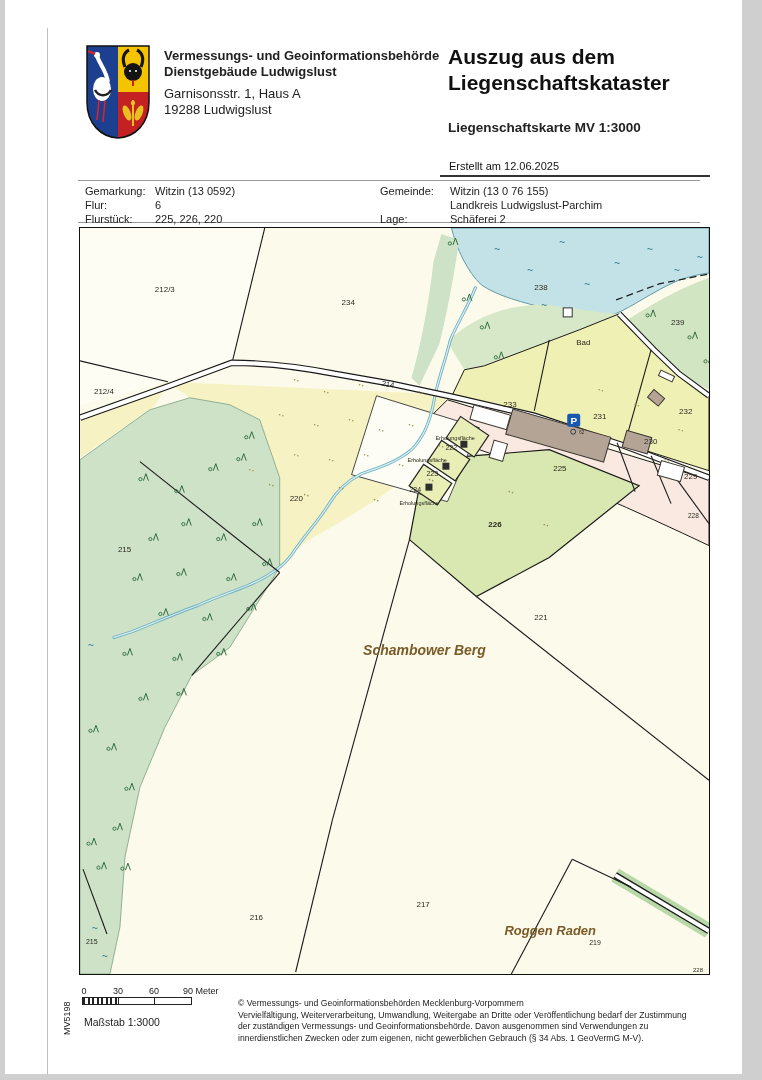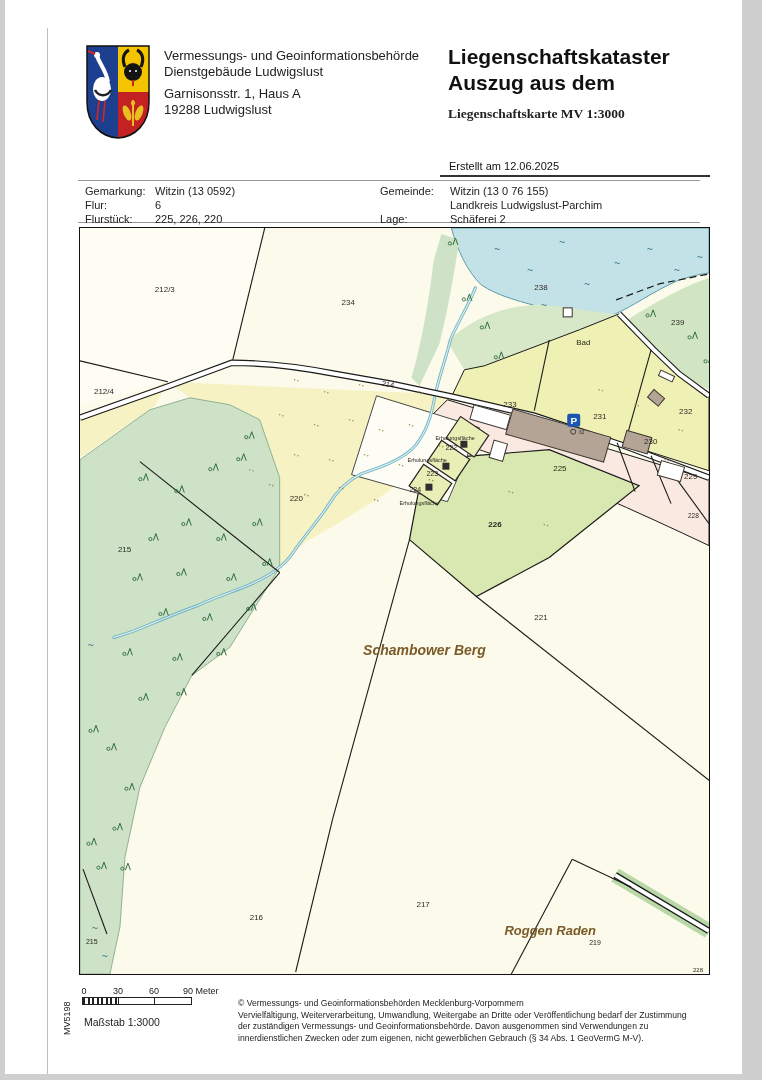--- a/index.html
+++ b/index.html
@@ -1,24 +1,24 @@
 <!DOCTYPE html>
 <html><head>
 <meta charset="utf-8">
 <style>
   html,body{margin:0;padding:0;background:#c9c9c9;}
   .page{position:relative;width:762px;height:1080px;background:#fff;overflow:hidden;
         font-family:"Liberation Sans",sans-serif;color:#1c1c1c;}
   .abs{position:absolute;}
   .edge{background:#cfcfcf;}
   .scanline{position:absolute;left:47px;top:28px;width:1px;height:1046px;background:#8a8a8a;opacity:.55;}
-  .org{font-size:13px;font-weight:normal;line-height:16px;color:#222;}
+  .org{font-size:13px;font-weight:bold;line-height:16px;color:#222;}
   .addr{font-size:13px;line-height:16px;margin-top:6px;color:#222;}
   .title{font-size:21px;font-weight:bold;line-height:26px;color:#111;}
-  .subtitle{font-size:13.5px;font-weight:bold;margin-top:10px;color:#222;font-family:Liberation Serif, serif;}
+  .subtitle{font-size:13.5px;font-weight:bold;margin-top:24px;color:#222;}
   .created{font-size:11px;font-weight:normal;color:#111;}
   .rule{background:#333;height:2px;}
   .thinrule{background:#999;height:1px;}
   .infogrid{display:grid;grid-template-columns:70px 225px 70px auto;font-size:11px;line-height:14px;color:#222;}
   .mapframe{left:79px;top:227px;width:631px;height:748px;border:1.5px solid #111;box-sizing:border-box;background:#fcfaeb;}
   .mapframe svg{display:block;width:100%;height:100%;font-family:"Liberation Sans",sans-serif;}
   .footnote{font-size:8.6px;line-height:11.5px;color:#222;width:478px;margin-top:14px;}
   .masstab{font-size:10.5px;color:#222;}
   .sheet{font-size:9px;color:#222;writing-mode:vertical-rl;transform:rotate(180deg);}
   .tick{position:absolute;font-size:9px;color:#222;transform:translateX(-50%);}
@@ -77,22 +77,22 @@
       <div>Dienstgebäude Ludwigslust</div>
     </div>
     <div class="addr">
       <div>Garnisonsstr. 1, Haus A</div>
       <div>19288 Ludwigslust</div>
     </div>
   </div>
 
   <div class="abs" style="left:448px;top:44px;width:270px;">
     <div class="title">
+      <div>Auszug aus dem</div>
       <div>Liegenschaftskataster</div>
-      <div>Auszug aus dem</div>
     </div>
     <div class="subtitle">Liegenschaftskarte MV 1:3000</div>
   </div>
 
   <div class="abs created" style="left:449px;top:160px;">Erstellt am 12.06.2025</div>
   <div class="abs rule" style="left:440px;top:175px;width:270px;"></div>
   <div class="abs thinrule" style="left:78px;top:180px;width:622px;"></div>
   <div class="abs thinrule" style="left:78px;top:222px;width:622px;"></div>
 
   <div class="abs infogrid" style="left:85px;top:184px;width:615px;">

